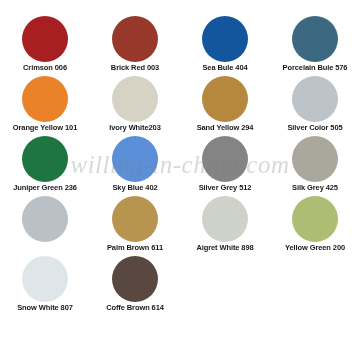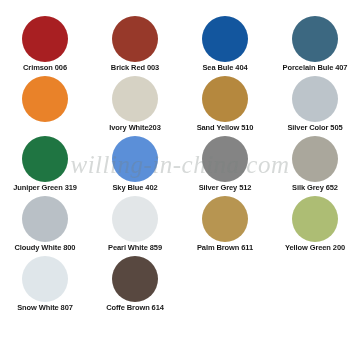--- a/index.html
+++ b/index.html
@@ -99,64 +99,64 @@
       <div class="cell">
         <div class="swatch" style="background: rgb(151, 57, 42);"></div>
         <div class="caption">Brick Red 003</div>
       </div>
       <div class="cell">
         <div class="swatch" style="background: rgb(19, 86, 158);"></div>
         <div class="caption">Sea Bule 404</div>
       </div>
       <div class="cell">
         <div class="swatch" style="background: rgb(60, 104, 129);"></div>
-        <div class="caption">Porcelain Bule 407</div>
+        <div class="caption">Porcelain Bule 576</div>
       </div>
       <div class="cell">
         <div class="swatch" style="background: rgb(233, 130, 41);"></div>
+        <div class="caption">Orange Yellow 101</div>
       </div>
       <div class="cell">
         <div class="swatch" style="background: rgb(214, 210, 196);"></div>
         <div class="caption">Ivory White203</div>
       </div>
       <div class="cell">
         <div class="swatch" style="background: rgb(181, 136, 62);"></div>
-        <div class="caption">Sand Yellow 510</div>
+        <div class="caption">Sand Yellow 294</div>
       </div>
       <div class="cell">
         <div class="swatch" style="background: rgb(188, 196, 202);"></div>
         <div class="caption">Silver Color 505</div>
       </div>
       <div class="cell">
         <div class="swatch" style="background: rgb(31, 117, 66);"></div>
-        <div class="caption">Juniper Green 319</div>
+        <div class="caption">Juniper Green 236</div>
       </div>
       <div class="cell">
         <div class="swatch" style="background: rgb(91, 143, 216);"></div>
         <div class="caption">Sky Blue 402</div>
       </div>
       <div class="cell">
         <div class="swatch" style="background: rgb(132, 132, 132);"></div>
         <div class="caption">Silver Grey 512</div>
       </div>
       <div class="cell">
         <div class="swatch" style="background: rgb(170, 167, 156);"></div>
-        <div class="caption">Silk Grey 652</div>
+        <div class="caption">Silk Grey 425</div>
       </div>
       <div class="cell">
         <div class="swatch" style="background: rgb(185, 192, 198);"></div>
-        <div class="caption">Cloudy White 800</div>
-      </div>
-      <div class="cell">
-        <div class="swatch" style="background: rgb(226, 230, 232);"></div>
-        <div class="caption">Pearl White 859</div>
       </div>
       <div class="cell">
         <div class="swatch" style="background: rgb(183, 149, 81);"></div>
         <div class="caption">Palm Brown 611</div>
+      </div>
+      <div class="cell">
+        <div class="swatch" style="background: rgb(206, 210, 200);"></div>
+        <div class="caption">Aigret White 898</div>
       </div>
       <div class="cell">
         <div class="swatch" style="background: rgb(173, 189, 116);"></div>
         <div class="caption">Yellow Green 200</div>
       </div>
       <div class="cell">
         <div class="swatch" style="background: rgb(223, 230, 234);"></div>
         <div class="caption">Snow White 807</div>
       </div>
       <div class="cell">

